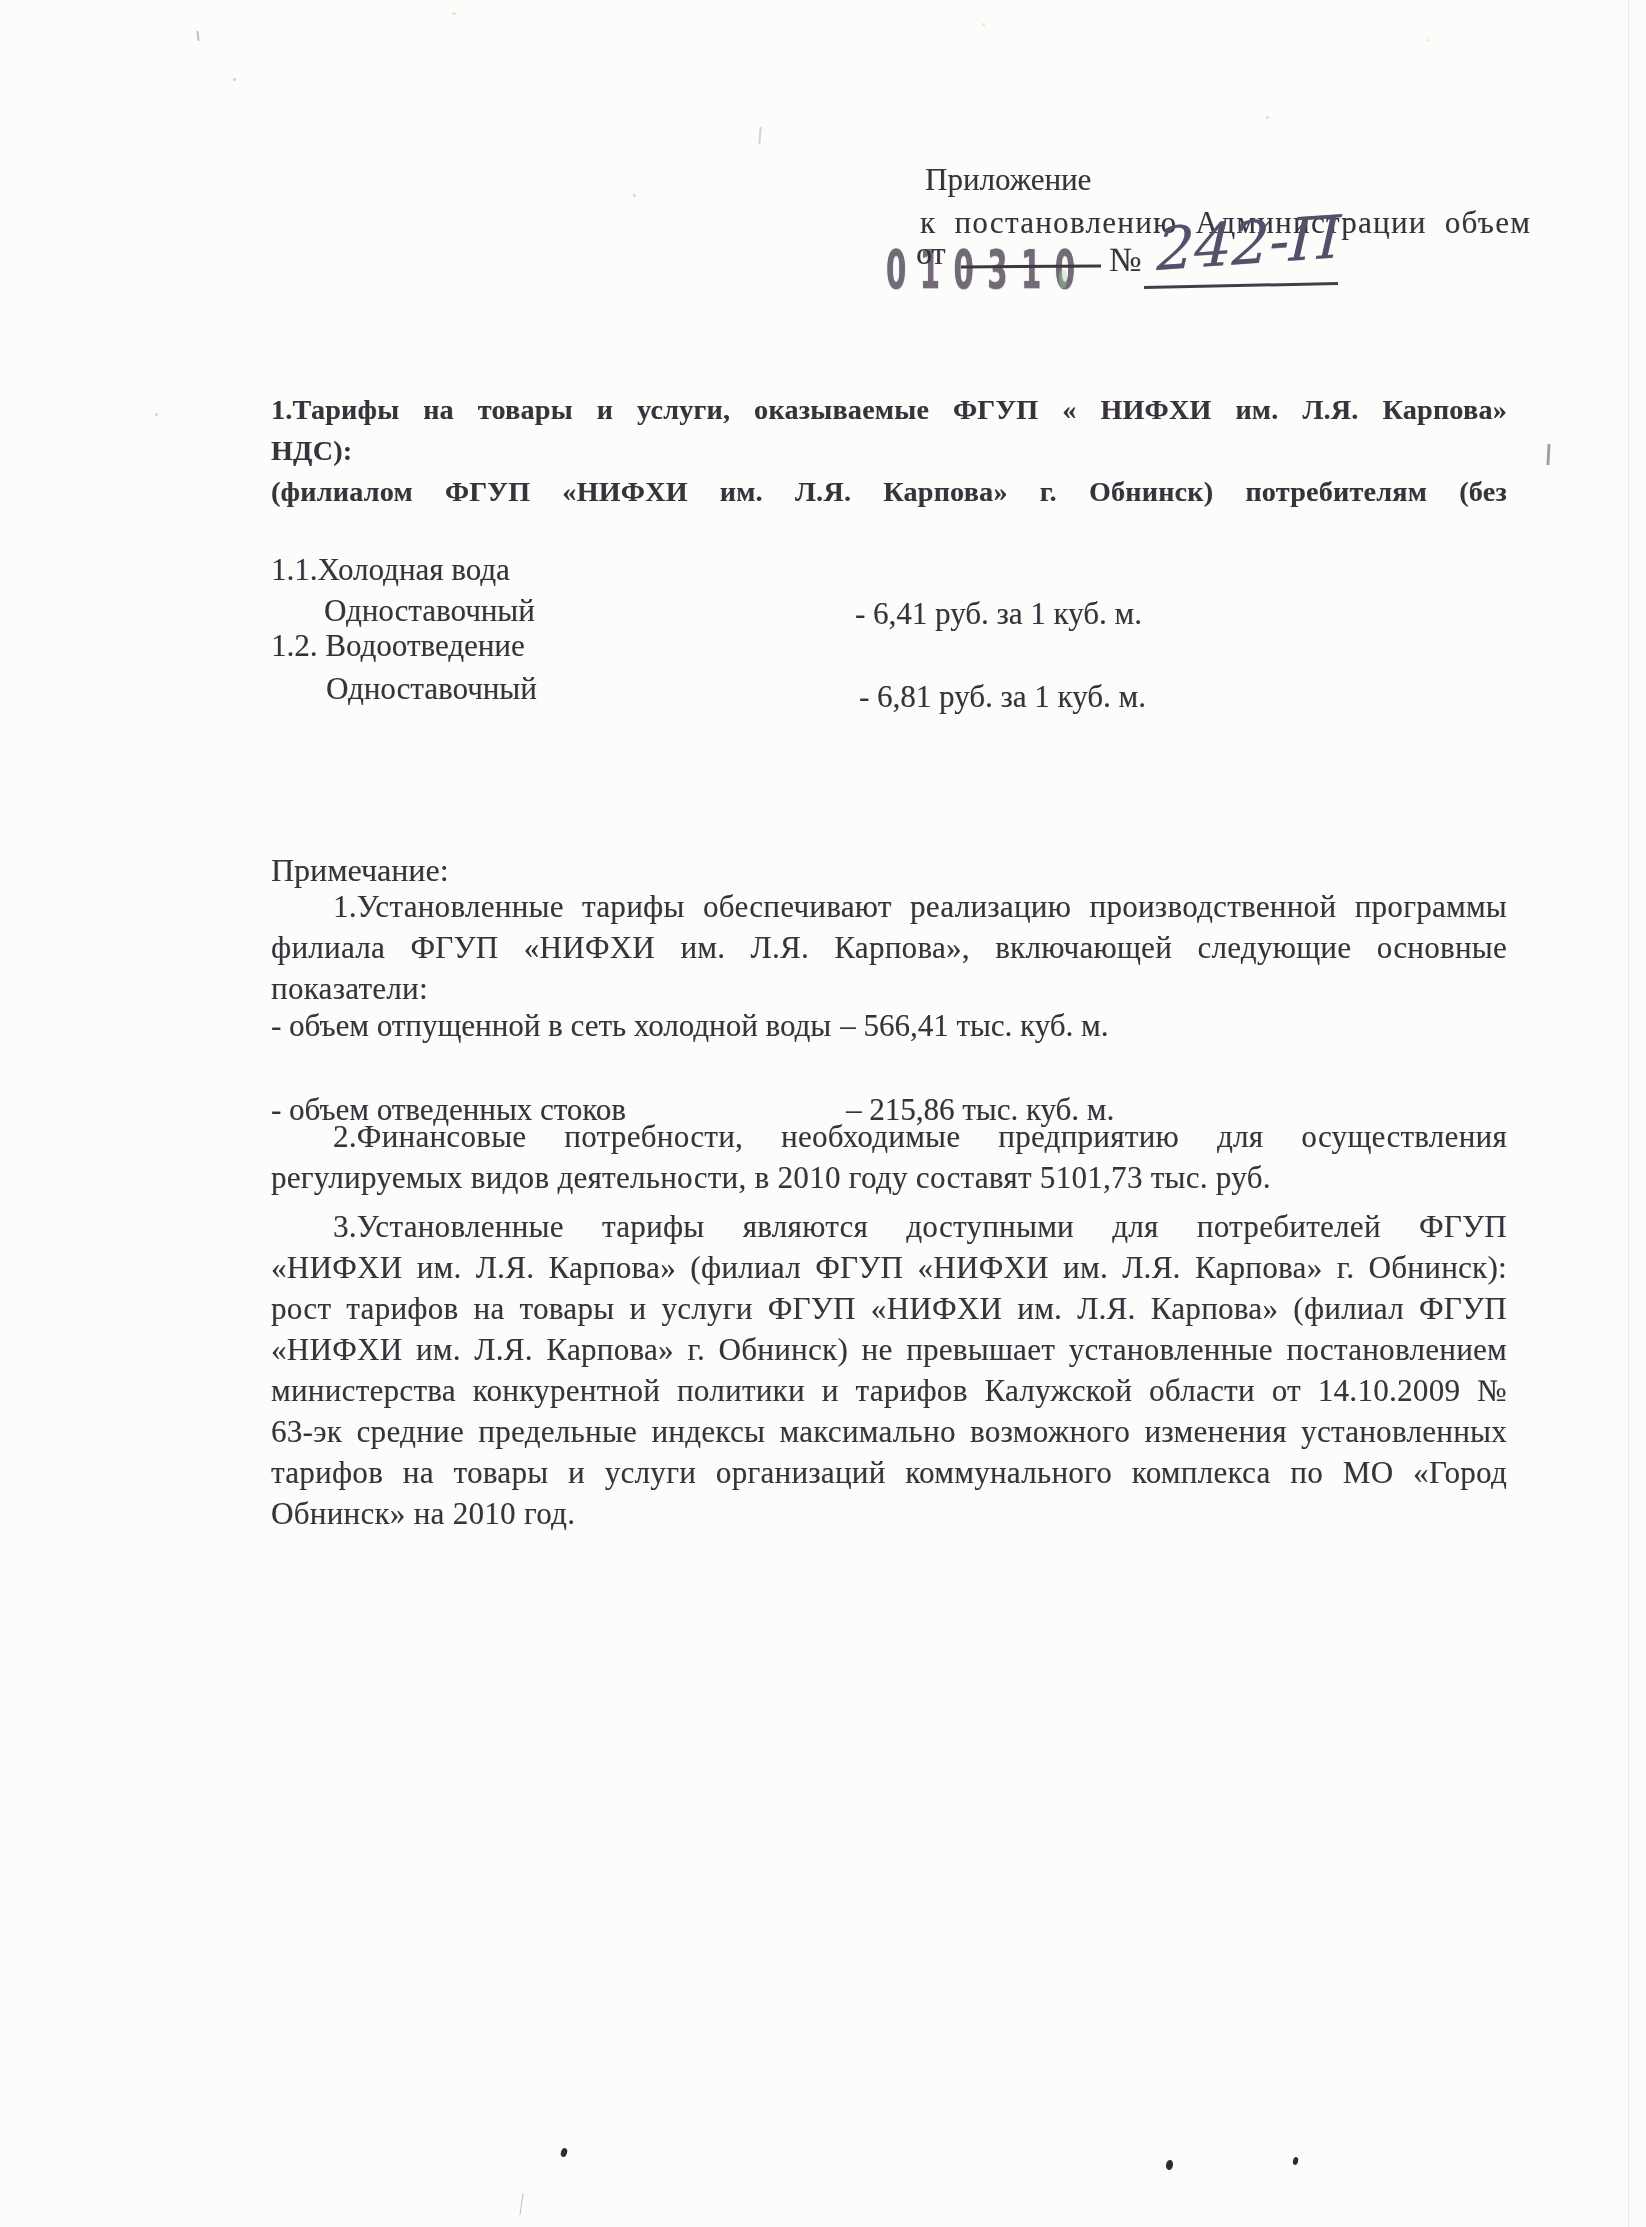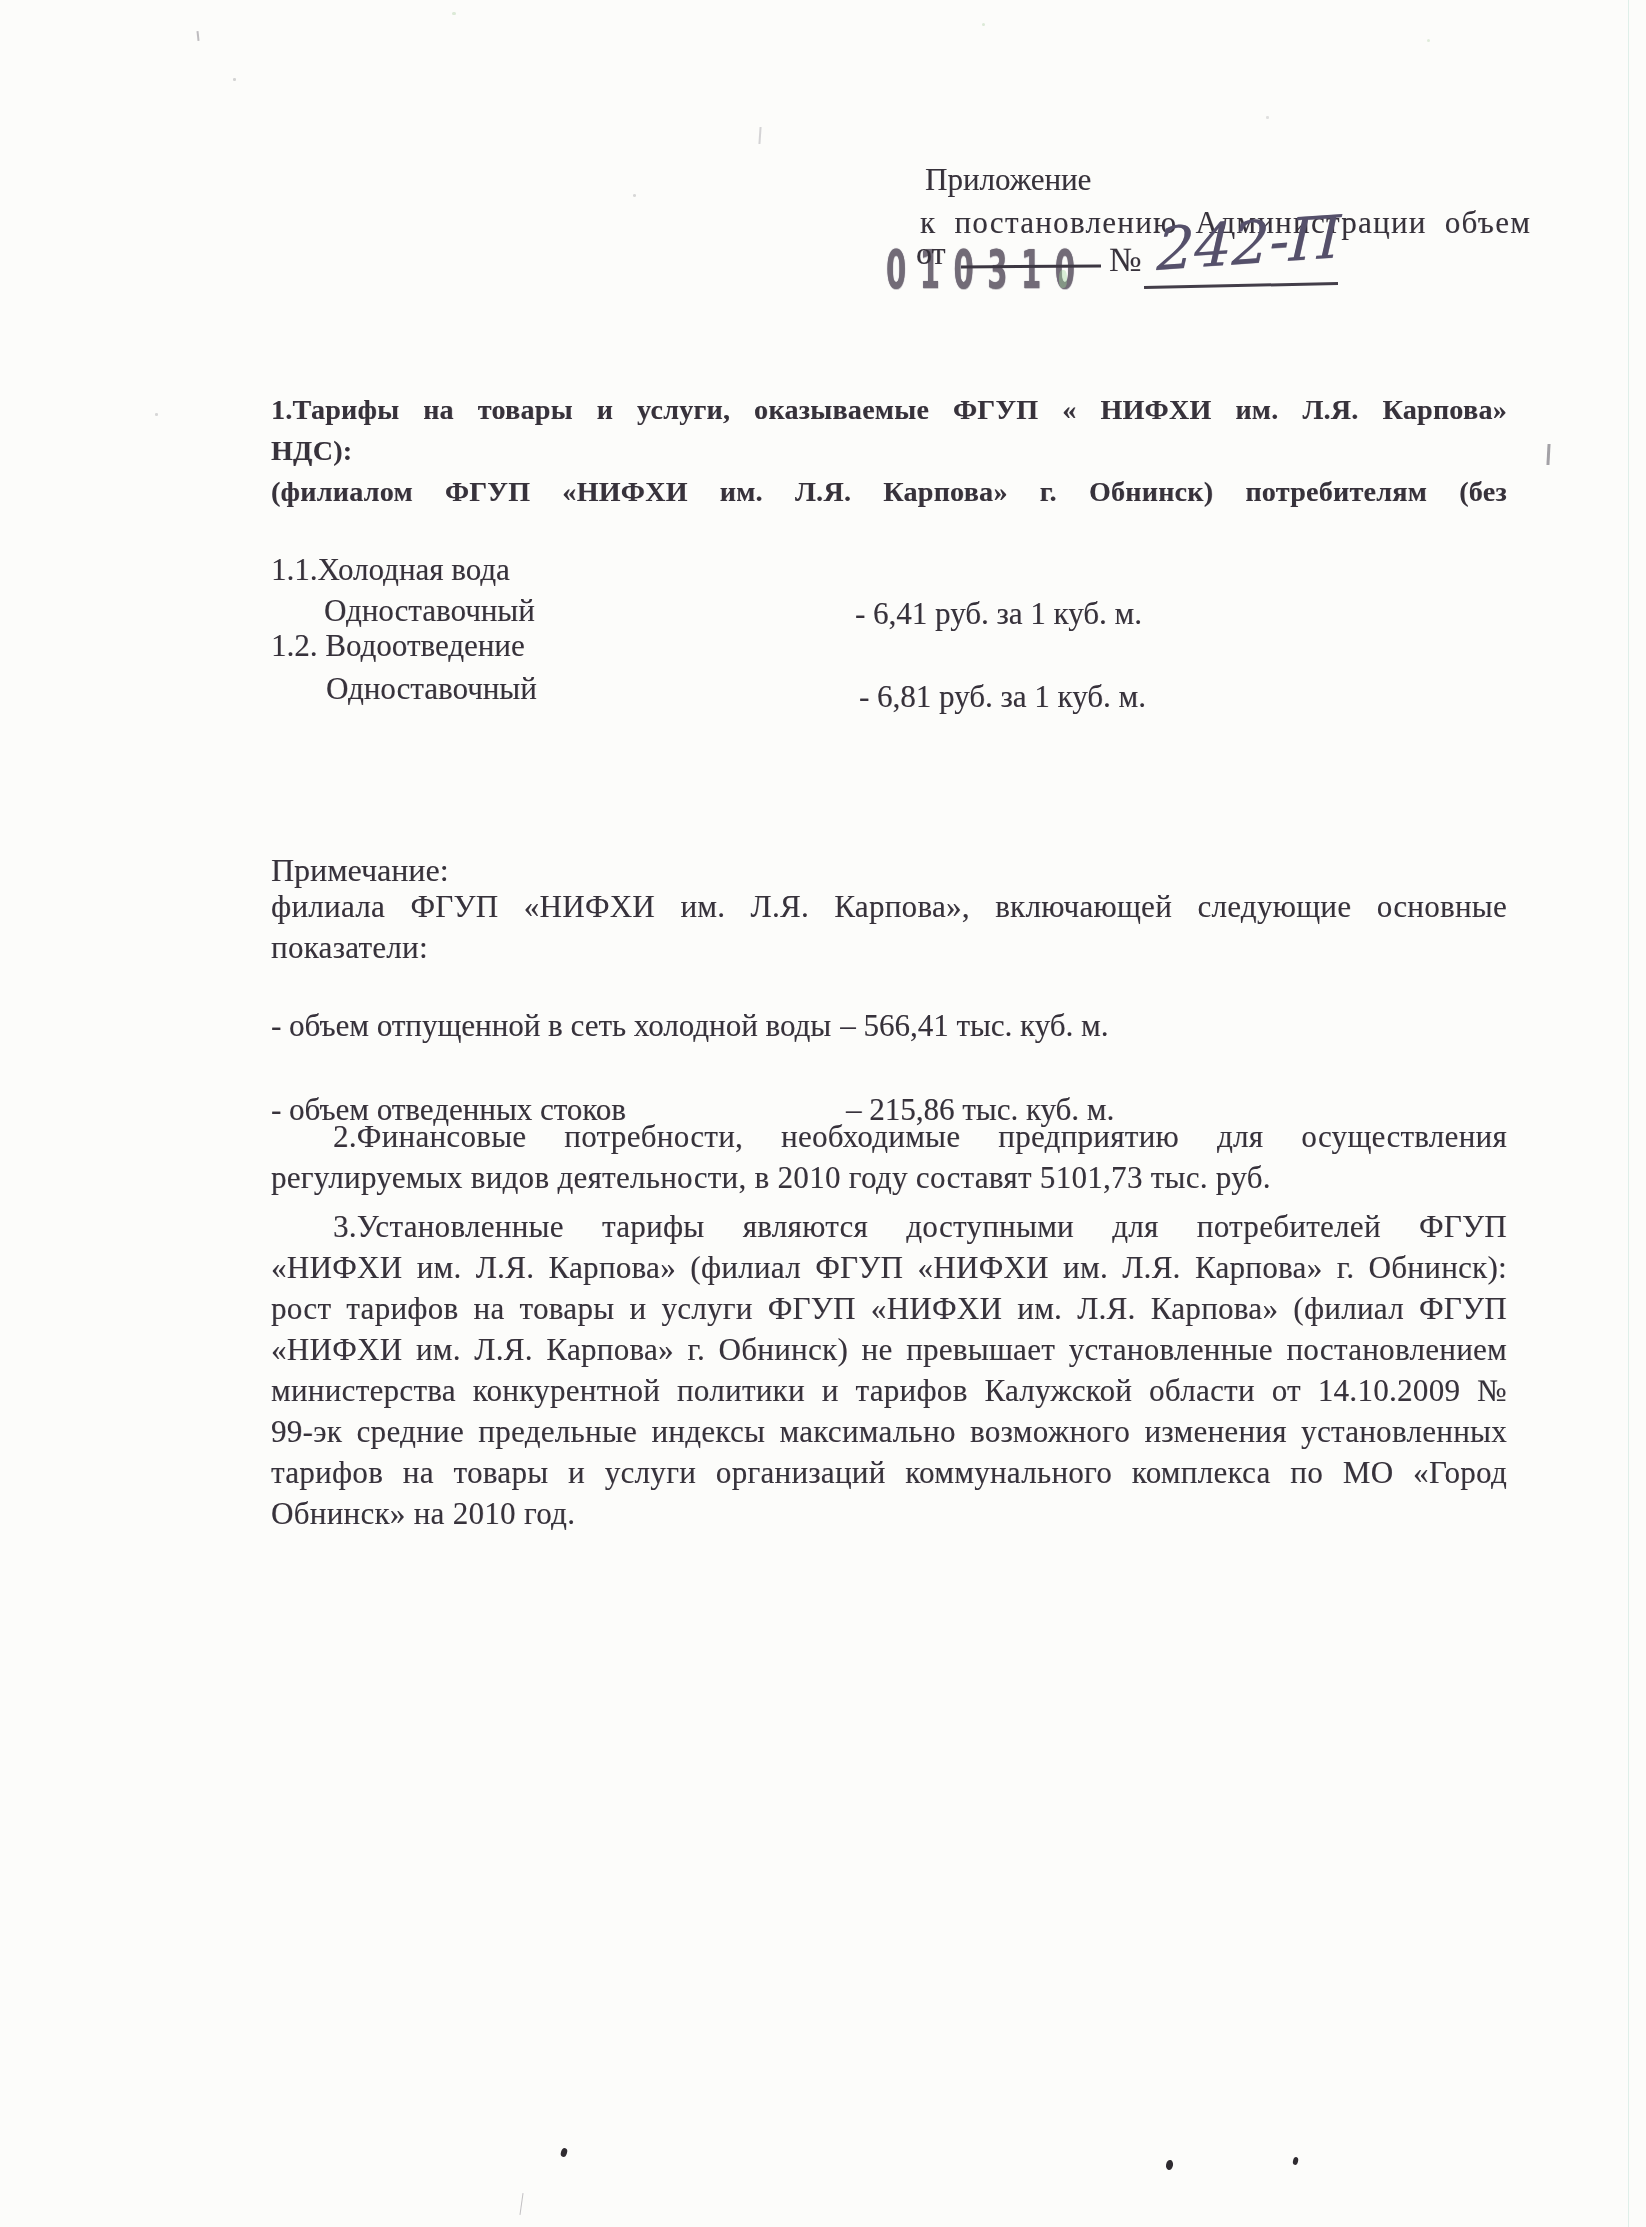--- a/index.html
+++ b/index.html
@@ -103,20 +103,21 @@
   <div class="abs txt t1-type">Одноставочный</div>
   <div class="abs txt t1-value">- 6,41 руб. за 1 куб. м.</div>
 
   <div class="abs txt b t2-label">1.2. Водоотведение</div>
   <div class="abs txt t2-type">Одноставочный</div>
   <div class="abs txt t2-value">- 6,81 руб. за 1 куб. м.</div>
 
   <div class="abs txt b notes-heading">Примечание:</div>
 
   <div class="abs para note1">
+    <div class="pline first">1.Установленные тарифы обеспечивают реализацию производственной программы</div>
     <div class="pline">филиала ФГУП «НИФХИ им. Л.Я. Карпова»,   включающей следующие основные</div>
     <div class="pline last">показатели:</div>
   </div>
 
   <div class="abs txt ind-row ind-rel">
     <span>- объем отпущенной в сеть холодной воды</span><span class="ind-value1">– 566,41 тыс. куб. м.</span>
   </div>
   <div class="abs txt ind-row2 ind-rel">
     <span>- объем отведенных стоков</span><span class="ind-value2">– 215,86 тыс. куб. м.</span>
   </div>
@@ -125,21 +126,21 @@
     <div class="pline first">2.Финансовые  потребности,  необходимые  предприятию  для  осуществления</div>
     <div class="pline last">регулируемых  видов деятельности, в 2010 году составят 5101,73 тыс. руб.</div>
   </div>
 
   <div class="abs para note3">
     <div class="pline first">3.Установленные  тарифы  являются  доступными  для  потребителей  ФГУП</div>
     <div class="pline">«НИФХИ им. Л.Я. Карпова» (филиал ФГУП «НИФХИ им. Л.Я. Карпова» г. Обнинск):</div>
     <div class="pline">рост тарифов на товары и услуги ФГУП «НИФХИ им. Л.Я. Карпова» (филиал ФГУП</div>
     <div class="pline">«НИФХИ им. Л.Я. Карпова» г. Обнинск) не превышает установленные постановлением</div>
     <div class="pline">министерства конкурентной политики и тарифов Калужской области от 14.10.2009 №</div>
-    <div class="pline">99-эк средние предельные индексы максимально возможного изменения  установленных</div>
+    <div class="pline">63-эк средние предельные индексы максимально возможного изменения  установленных</div>
     <div class="pline">тарифов на товары и услуги организаций коммунального комплекса по МО «Город</div>
     <div class="pline last">Обнинск» на 2010 год.</div>
   </div>
 
   <div class="edge-line"></div>
   <div class="margin-dash"></div>
   <div class="speck" style="left:561px;top:2148px;width:5.8px;height:9px;background:#2f2b30;transform:rotate(18deg);"></div>
   <div class="speck" style="left:1166px;top:2160px;width:7px;height:10.3px;background:#2f2b30;transform:rotate(10deg);"></div>
   <div class="speck" style="left:1293px;top:2157px;width:5.2px;height:8.4px;background:#2f2b30;transform:rotate(15deg);"></div>
   <div class="hair" style="left:521px;top:2193px;width:1.3px;height:22px;transform:rotate(8deg);"></div>

